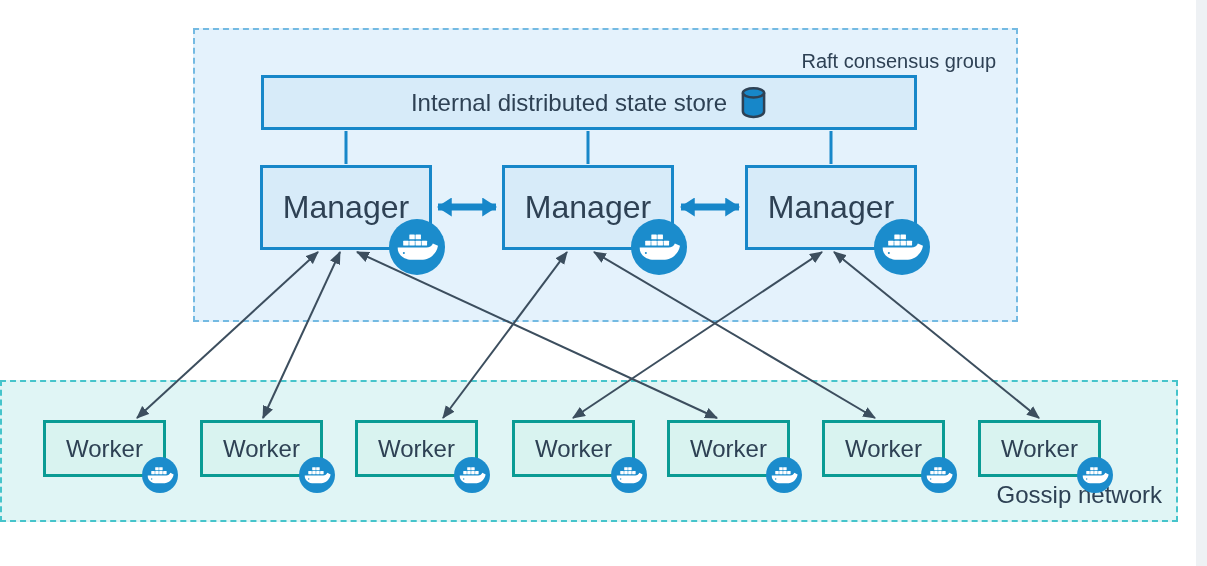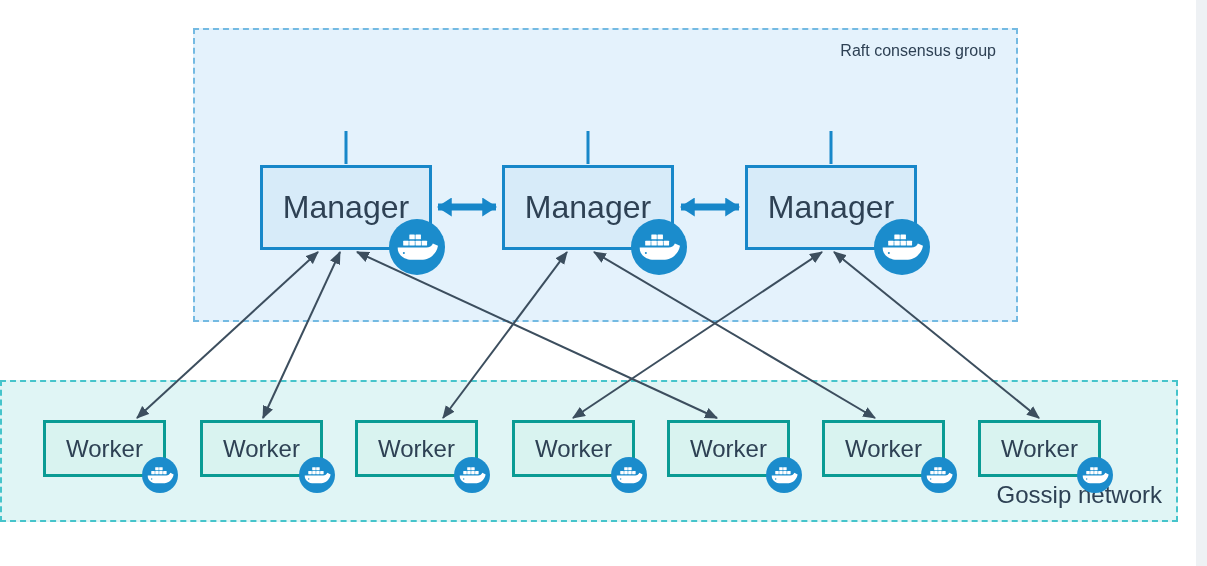--- a/index.html
+++ b/index.html
@@ -4,21 +4,21 @@
 <style>
   html,body{margin:0;padding:0;background:#ffffff;}
   #canvas{
     position:relative;width:1207px;height:566px;overflow:hidden;
     font-family:"Liberation Sans",sans-serif;background:#ffffff;
   }
   .group{position:absolute;box-sizing:border-box;border:2px dashed #999;z-index:0;}
   #raft-box{background:var(--raft-fill,#e4f2fc);border-color:var(--raft-border,#74bae2);}
   #gossip-box{background:var(--gossip-fill,#e0f5f5);border-color:var(--gossip-border,#46c4cb);}
   .group-label{position:absolute;color:var(--text,#2e4154);}
-  #raft-label{top:12px;right:20px;font-size:16px;}
+  #raft-label{top:20px;right:20px;font-size:20px;}
   #gossip-label{bottom:11px;right:14px;font-size:24px;}
   #edge-layer{position:absolute;left:0;top:0;z-index:1;pointer-events:none;}
   .node{
     position:absolute;box-sizing:border-box;z-index:2;
     display:flex;align-items:center;justify-content:center;
     color:var(--text,#2e4154);
   }
   #store-node{
     background:var(--blue-fill,#d7ebf9);border:3px solid var(--blue,#1787c9);
     font-size:24px;gap:13px;
@@ -72,20 +72,27 @@
         <line x1="318" y1="252" x2="137" y2="418" stroke="#3c4e5e" stroke-width="2" marker-start="url(#mslate)" marker-end="url(#mslate)"></line>
         <line x1="340" y1="252" x2="263" y2="418" stroke="#3c4e5e" stroke-width="2" marker-start="url(#mslate)" marker-end="url(#mslate)"></line>
         <line x1="357" y1="252" x2="717" y2="418" stroke="#3c4e5e" stroke-width="2" marker-start="url(#mslate)" marker-end="url(#mslate)"></line>
         <line x1="567" y1="252" x2="443" y2="418" stroke="#3c4e5e" stroke-width="2" marker-start="url(#mslate)" marker-end="url(#mslate)"></line>
         <line x1="594" y1="252" x2="875" y2="418" stroke="#3c4e5e" stroke-width="2" marker-start="url(#mslate)" marker-end="url(#mslate)"></line>
         <line x1="822" y1="252" x2="573" y2="418" stroke="#3c4e5e" stroke-width="2" marker-start="url(#mslate)" marker-end="url(#mslate)"></line>
         <line x1="834" y1="252" x2="1039" y2="418" stroke="#3c4e5e" stroke-width="2" marker-start="url(#mslate)" marker-end="url(#mslate)"></line>
       </g>
   </svg>
 
+  <div class="node" id="store-node" style="left: 261px; top: 75px; width: 656px; height: 55px;">
+    <span>Internal distributed state store</span>
+    <svg viewBox="0 0 28 34" aria-hidden="true">
+      <path d="M3 7 V26 C3 29.5 8 32 14 32 C20 32 25 29.5 25 26 V7" fill="#1787c9" stroke="#2e4154" stroke-width="2.6"></path>
+      <ellipse cx="14" cy="7" rx="11" ry="4.8" fill="#1787c9" stroke="#2e4154" stroke-width="2.6"></ellipse>
+    </svg>
+  </div>
 
   <div id="right-gutter"></div>
 <div class="node manager" style="left: 260px; top: 165px; width: 172px; height: 85px;">
       <span class="node-label">Manager</span>
       <span class="docker-badge">
         <svg viewBox="0 0 64 48" aria-hidden="true">
           <g fill="#ffffff">
             <rect x="12" y="15" width="8" height="7" rx="0.8"></rect>
             <rect x="21" y="15" width="8" height="7" rx="0.8"></rect>
             <rect x="30" y="15" width="8" height="7" rx="0.8"></rect>

